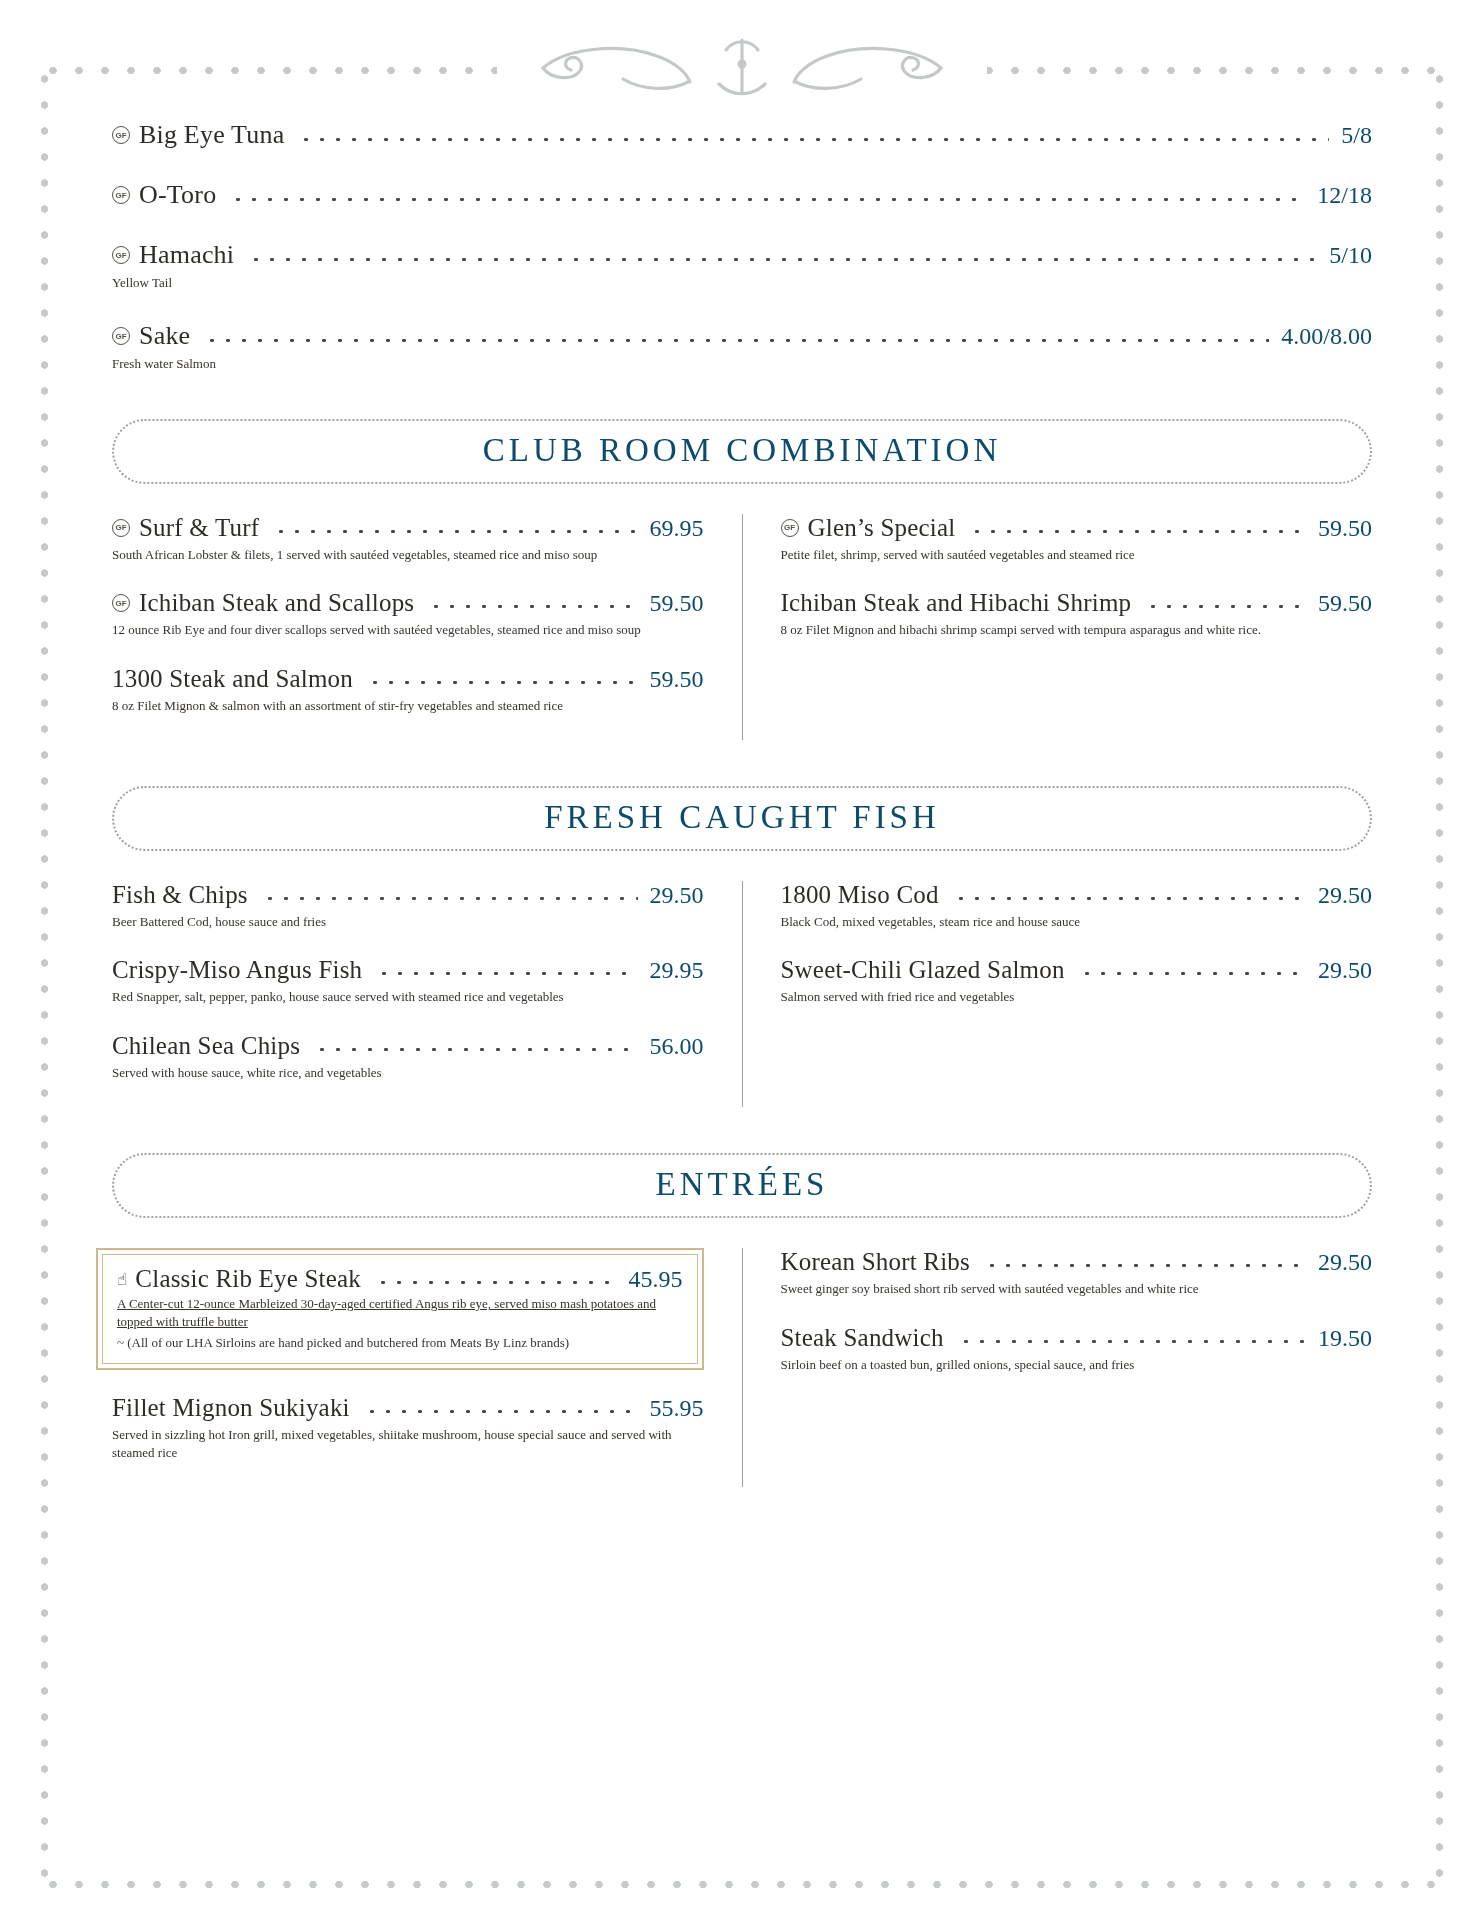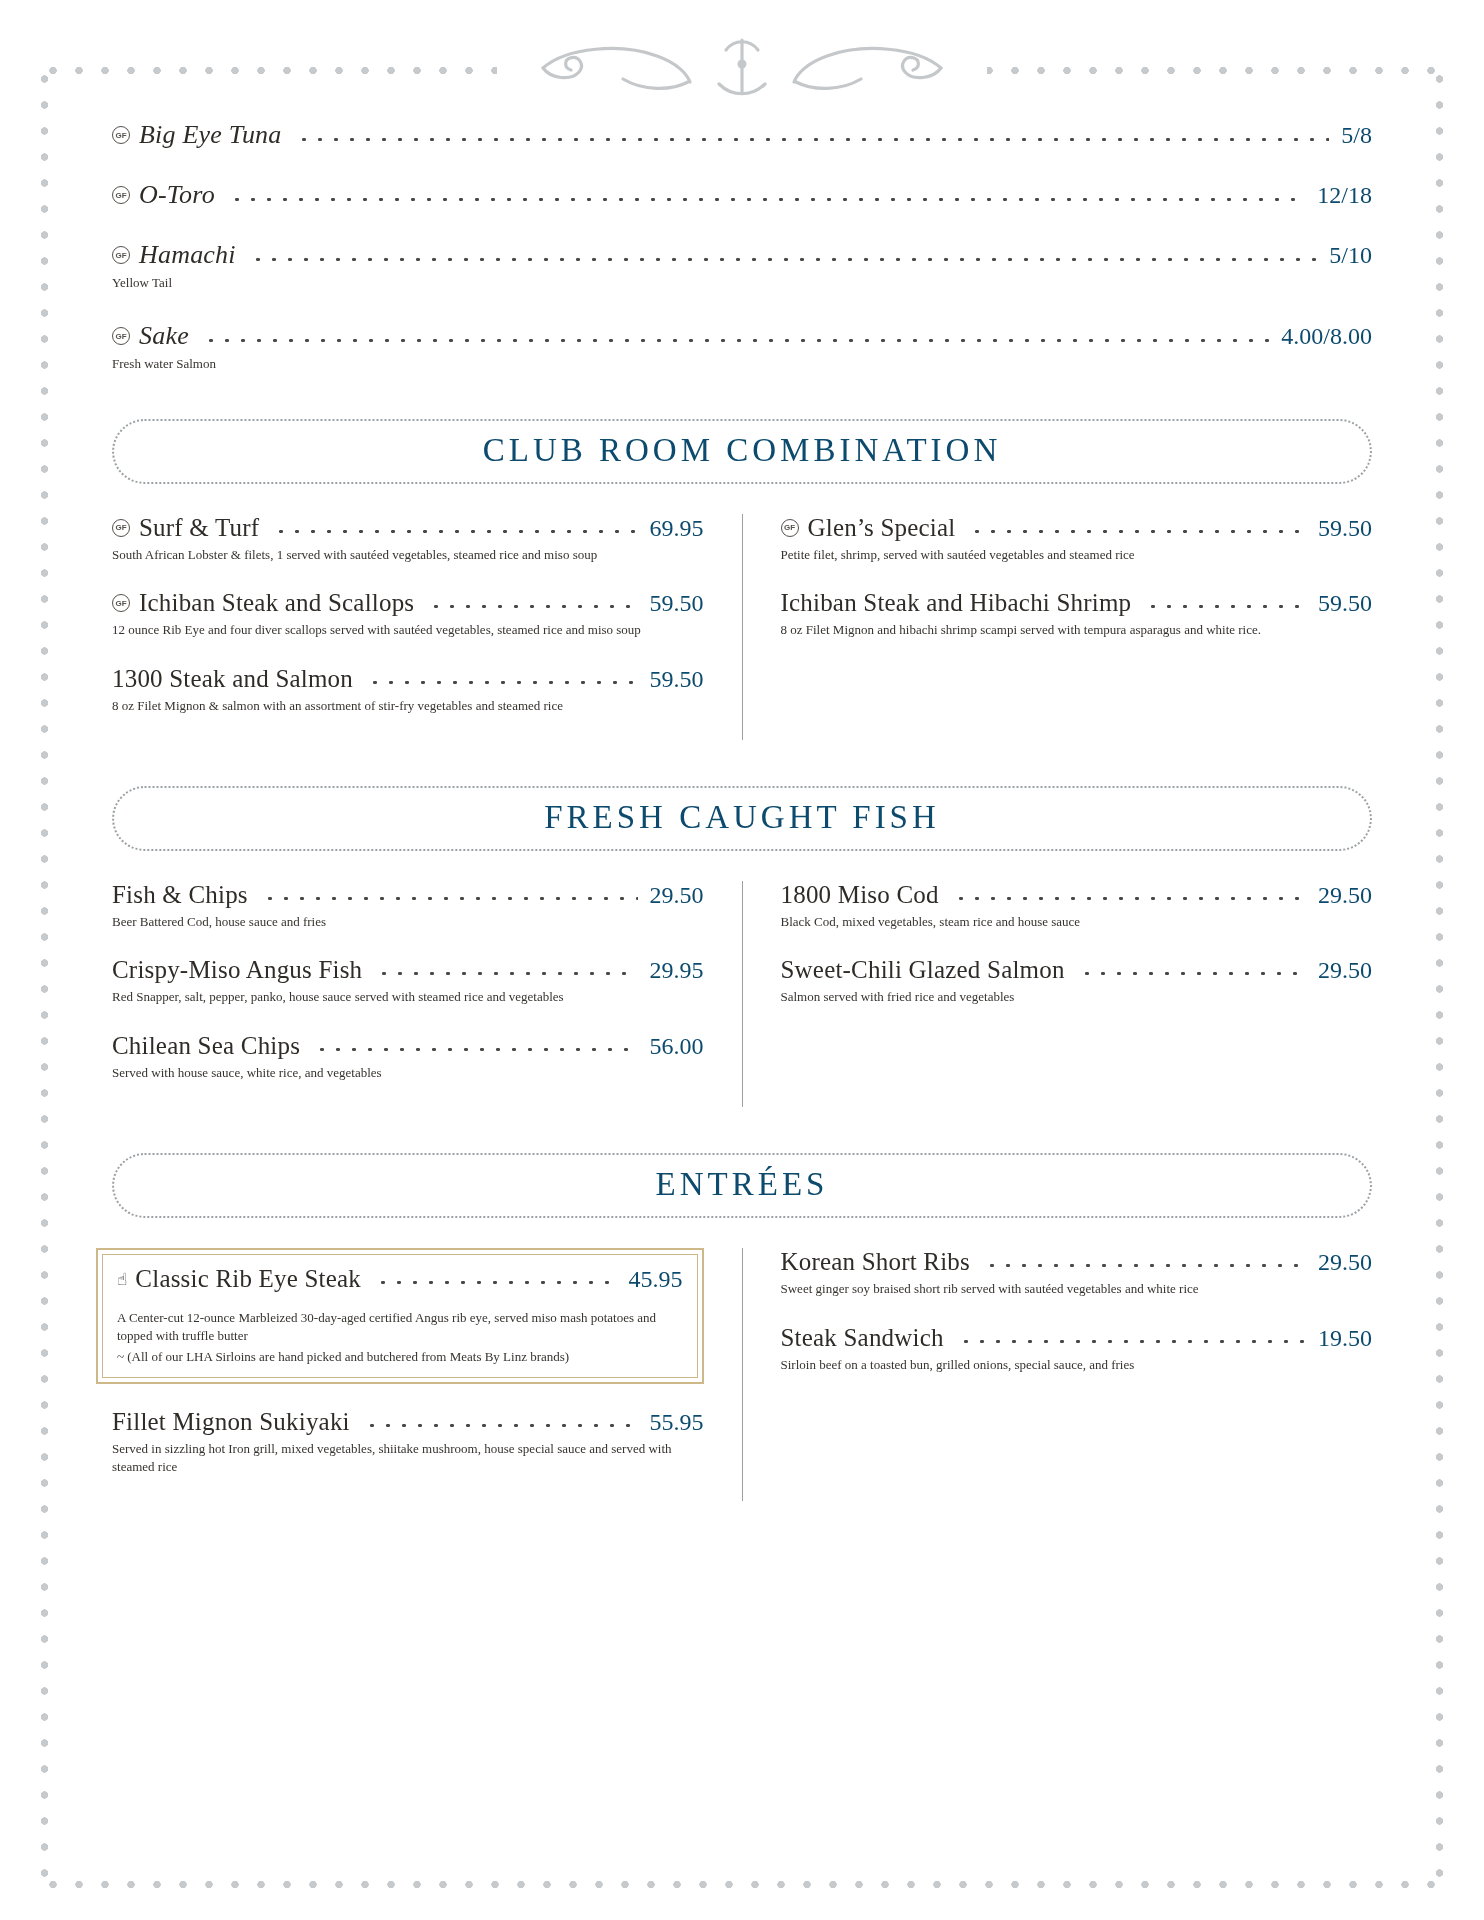--- a/index.html
+++ b/index.html
@@ -28,21 +28,21 @@
   
   .menu-item { margin-bottom: 26px; }
   .mi-line { display: flex; align-items: baseline; }
   .gf { flex: none; width: 18px; height: 18px; border: 1.5px solid #56524d; border-radius: 50%;
     font-family: "Liberation Sans", sans-serif; font-size: 8px; font-weight: bold; color: #56524d;
     display: inline-flex; align-items: center; justify-content: center;
     align-self: center; margin-right: 9px; letter-spacing: 0; }
   .sp-icon { flex: none; font-family: "DejaVu Sans", sans-serif; font-size: 17px; color: #2f2c28;
     margin-right: 8px; align-self: center; }
   .mi-name { font-size: 25px; letter-spacing: 0.2px; white-space: nowrap; color: #2f2c28; }
-  .top-block .mi-name { font-size: 26px; font-style: italic; }
+  .top-block .mi-name { font-size: 26px; }
   .leader { flex: 1 1 auto; align-self: flex-end; height: 5px; margin: 0 12px 8px 14px;
     background-image: radial-gradient(circle, #4b4742 1.7px, rgba(0,0,0,0) 2px);
     background-size: 16px 5px; background-repeat: repeat-x; background-position: left center; }
   .mi-price { font-size: 24px; color: #0c4a6e; white-space: nowrap; }
   .mi-desc, .mi-note { font-size: 13px; color: #37332e; line-height: 1.34; margin-top: 4px; }
 
   .top-block { margin-bottom: 6px; }
   .top-block .menu-item { margin-bottom: 30px; }
 
   
@@ -52,21 +52,21 @@
   .section-title { font-size: 33px; letter-spacing: 4px; color: #0c4a6e; }
 
   .cols { display: flex; align-items: stretch; }
   .col { flex: 1 1 0; min-width: 0; }
   .col-left  { padding-right: 38px; border-right: 1px solid #9aa0a3; }
   .col-right { padding-left: 38px; }
 
   
   .specialty-outer { border: 2px solid #cdb88a; padding: 4px; margin: 0 0 24px -16px; }
   .specialty-inner { border: 1px solid #cdb88a; padding: 10px 14px 12px; }
-  .specialty-inner .mi-desc { margin-top: 16px; }
+  .specialty-inner .mi-desc { margin-top: 2px; text-decoration: underline; }
 </style>
 </head>
 <body>
 
 <div class="page">
 
   <div class="dot-row dots-top"></div>
   <div class="dot-row dots-bottom"></div>
   <div class="dot-col dots-left"></div>
   <div class="dot-col dots-right"></div>

